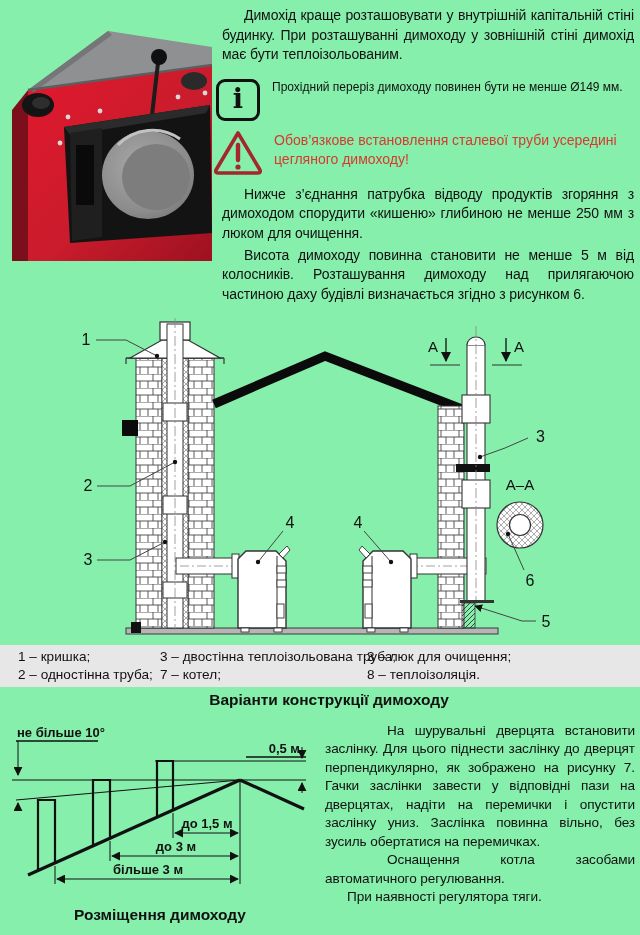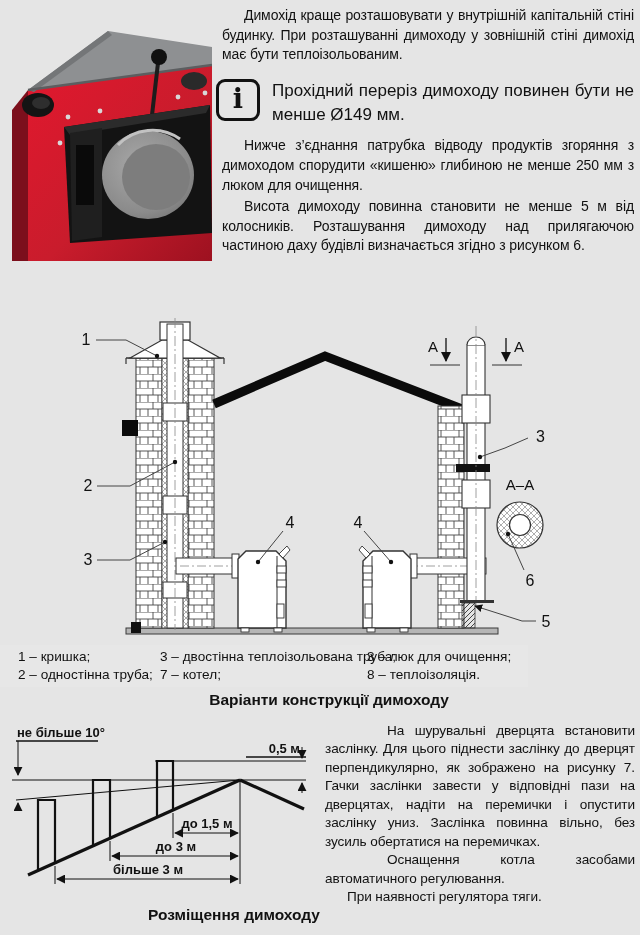--- a/index.html
+++ b/index.html
@@ -1,45 +1,45 @@
 <!DOCTYPE html>
 <html><head>
 <meta charset="utf-8">
 <style>
   html,body{margin:0;padding:0;background:#fff;}
-  .page{position:relative;width:640px;height:935px;background:#e5e5e5;overflow:hidden;
+  .page{position:relative;width:640px;height:935px;background:#86efac;overflow:hidden;
         font-family:"Liberation Sans",sans-serif;color:#111;}
   
   .col-right{position:absolute;left:222px;top:6px;width:412px;}
   p.body{margin:0 0 2px 0;font-size:14px;line-height:1.4;text-align:justify;text-indent:22px;
          letter-spacing:-0.1px;}
   .note-row{display:flex;align-items:flex-start;gap:12px;margin:14px 0 10px 0;}
   .info-badge{flex:0 0 auto;width:38px;height:36px;border:3px solid #111;border-radius:9px;
               display:flex;align-items:center;justify-content:center;margin-left:-6px;}
   .info-badge span{font-family:"DejaVu Serif",serif;font-weight:bold;font-size:27px;line-height:1;
                    transform:translateY(-1px);}
-  .note-text{font-size:17px;line-height:1.4;text-align:justify;flex:1;}
+  .note-text{font-size:12px;line-height:1.4;text-align:justify;flex:1;}
   .warn-row{display:flex;align-items:flex-start;gap:10px;margin:4px 0 10px 0;}
   .warn-ico{flex:0 0 auto;margin-left:-10px;margin-top:-2px;}
   .warn-text{font-size:14px;line-height:1.4;flex:1;}
   
   .photo{position:absolute;left:8px;top:5px;width:204px;height:256px;}
   
   .fig1{position:absolute;left:0;top:318px;width:640px;height:324px;}
   
-  .legend{position:absolute;left:0;top:645px;width:528px;height:42px;background:#e7e7e7;
+  .legend{position:absolute;left:0;top:645px;width:640px;height:42px;background:#e7e7e7;
           display:grid;grid-auto-flow:column;grid-template-rows:repeat(2,auto);
           grid-template-columns:142px 207px auto;box-sizing:border-box;
           padding:3px 6px 3px 18px;font-size:13.6px;line-height:1.3;}
   .legend div{white-space:nowrap;}
   .fig-caption{position:absolute;left:0;top:691px;width:640px;text-align:center;
                font-size:15.5px;font-weight:bold;padding-left:9px;}
   
   .fig2{position:absolute;left:0;top:723px;width:320px;height:182px;}
-  .fig2-caption{position:absolute;left:0;top:906px;width:320px;text-align:right;
+  .fig2-caption{position:absolute;left:0;top:906px;width:320px;text-align:center;
                 font-size:15.5px;font-weight:bold;}
   .col-bottom{position:absolute;left:325px;top:722px;width:310px;}
   .col-bottom p{margin:0;font-size:13.6px;line-height:1.36;text-align:justify;letter-spacing:-0.1px;}
   .indent-big{text-indent:62px;}
   .indent-sm{text-indent:22px;}
   
   text{font-family:"Liberation Sans",sans-serif;fill:#111;}
   .callout{font-size:16px;}
   .dim{font-size:13px;font-weight:bold;}
   .cut{font-size:15px;}
@@ -100,20 +100,28 @@
   <div class="col-right">
     <p class="body">Димохід краще розташовувати у внутрішній капітальній стіні будинку. При розташуванні димоходу у зовнішній стіні димохід має бути теплоізольованим.</p>
 
     <div class="note-row">
       <div class="info-badge">
         <span>i</span>
       </div>
       <div class="note-text">Прохідний переріз димоходу повинен бути не менше Ø149 мм.</div>
     </div>
 
+    <div class="warn-row">
+      <svg class="warn-ico" width="52" height="46" viewBox="0 0 52 46">
+        <path d="M26 4 L48 41 Q49 44 45.5 44 L6.5 44 Q3 44 4 41 Z" fill="none" stroke="#a3282e" stroke-width="3.6" stroke-linejoin="round"></path>
+        <line x1="26" y1="16" x2="26" y2="31" stroke="#a3282e" stroke-width="4.4" stroke-linecap="round"></line>
+        <circle cx="26" cy="38" r="2.6" fill="#a3282e"></circle>
+      </svg>
+      <div class="warn-text" style="color:#d63a2e">Обов’язкове встановлення сталевої труби усередині цегляного димоходу!</div>
+    </div>
 
     <p class="body">Нижче з’єднання патрубка відводу продуктів згоряння з димоходом спорудити «кишеню» глибиною не менше 250 мм з люком для очищення.</p>
     <p class="body">Висота димоходу повинна становити не менше 5 м від колосників. Розташування димоходу над прилягаючою частиною даху будівлі визначається згідно з рисунком 6.</p>
   </div>
 
   <svg class="fig1" viewBox="0 0 640 324">
     <defs>
       <pattern id="brick" width="18" height="14" patternUnits="userSpaceOnUse">
         <rect width="18" height="14" fill="#fff"></rect>
         <path d="M0,0H18 M0,7H18 M9,0V7 M0,7 M4,7V14 M14,7V14" stroke="#444" stroke-width="0.9" fill="none"></path>

